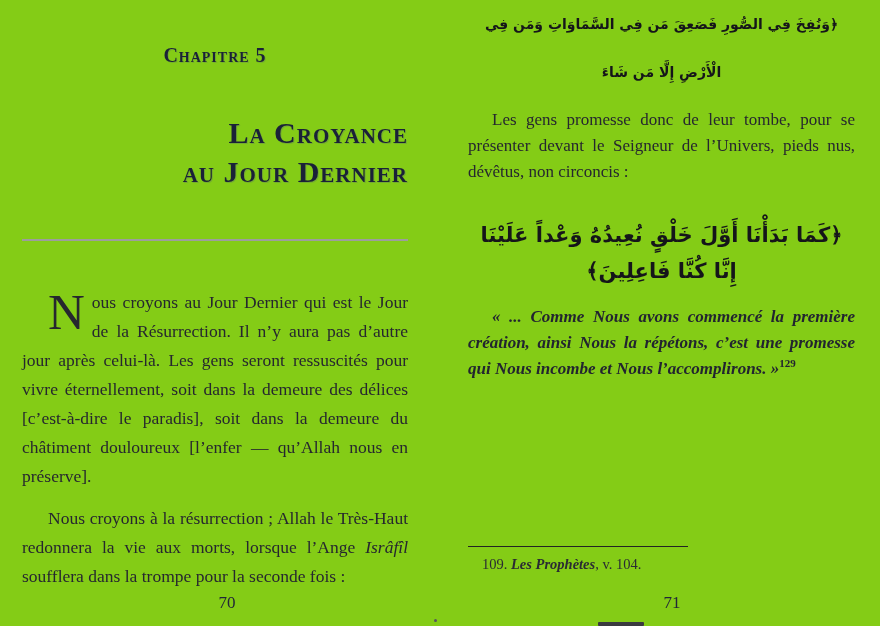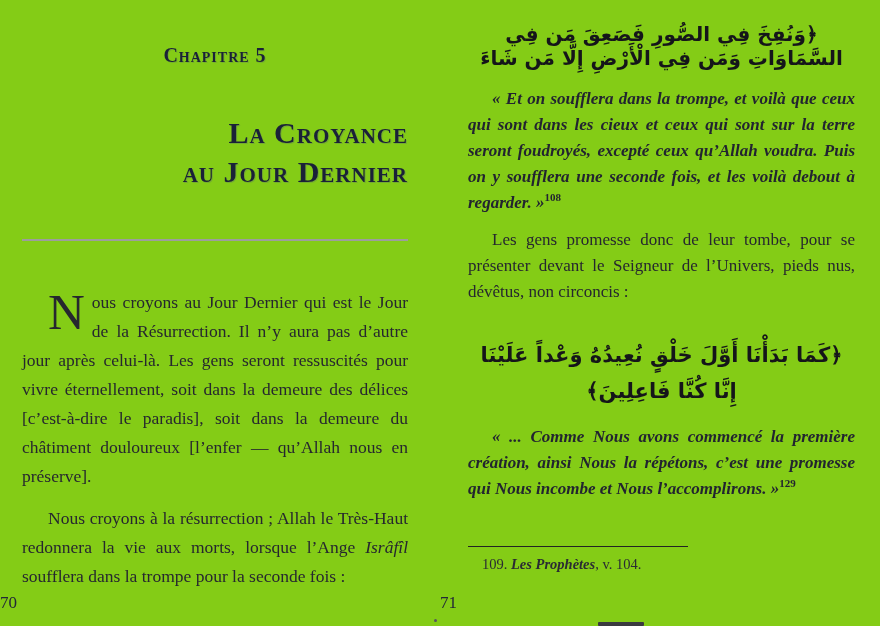--- a/index.html
+++ b/index.html
@@ -84,23 +84,22 @@
 
   
   .arabic {
     direction: rtl;
     font-family: "DejaVu Sans", sans-serif;
     text-align: center;
     color: #15151a;
     font-weight: bold;
   }
   .arabic-1 {
-    margin-top: 22px;
-    font-size: 20px;
-    line-height: 24px;
+    font-size: 14px;
+    line-height: 48px;
   }
   .arabic-2 {
     margin-top: 32px;
     font-size: 21px;
     line-height: 36px;
   }
   .rp-text {
     margin: 0;
     font-size: 17px;
     line-height: 26px;
@@ -143,23 +142,23 @@
     padding-left: 14px;
     font-size: 14.5px;
     line-height: 21px;
     color: #2a2b33;
   }
   .footnote .fn-title { font-weight: bold; }
 
   .page-number {
     position: absolute;
     bottom: 13px;
-    left: 0;
+    left: 12px;
     width: 100%;
-    text-align: left;
+    text-align: center;
     font-size: 17px;
     color: #222738;
   }
   .page-left .page-number { padding-right: 10px; box-sizing: border-box; }
   .page-right .page-number { padding-left: 0; }
 
   
   .artifact-dot {
     position: absolute;
     left: 434px;
@@ -201,21 +200,20 @@
 
     <div class="page-number">70</div>
   </div>
 
   <div class="page page-right">
 
     <div class="arabic arabic-1">
       <div>﴿وَنُفِخَ فِي الصُّورِ فَصَعِقَ مَن فِي السَّمَاوَاتِ وَمَن فِي الْأَرْضِ إِلَّا مَن شَاءَ</div>
     </div>
 
-    <p class="rp-text translation translation-1"><span>« Et on soufflera dans la trompe, et voilà que ceux qui sont dans les cieux et ceux qui sont sur la terre seront foudroyés, excepté ceux qu’Allah voudra. Puis on y soufflera une seconde fois, et les voilà debout à regarder. »</span><sup class="fn-ref">108</sup></p>
 
     <p class="rp-text rp-para">Les gens promesse donc de leur tombe, pour se présenter devant le Seigneur de l’Univers, pieds nus, dévêtus, non circoncis :</p>
 
     <div class="arabic arabic-2">﴿كَمَا بَدَأْنَا أَوَّلَ خَلْقٍ نُعِيدُهُ وَعْداً عَلَيْنَا إِنَّا كُنَّا فَاعِلِينَ﴾</div>
 
     <p class="rp-text translation translation-2"><span>« ... Comme Nous avons commencé la première création, ainsi Nous la répétons, c’est une promesse qui Nous incombe et Nous l’accomplirons. »</span><sup class="fn-ref">129</sup></p>
 
     <div class="footnote-block">
       <div class="footnote-rule"></div>
 

